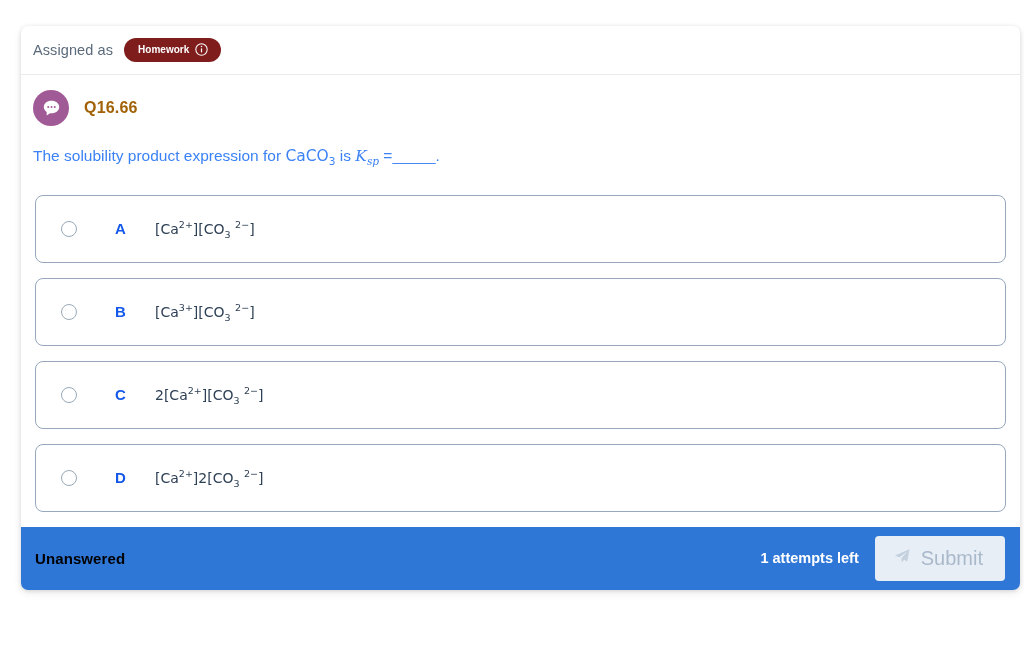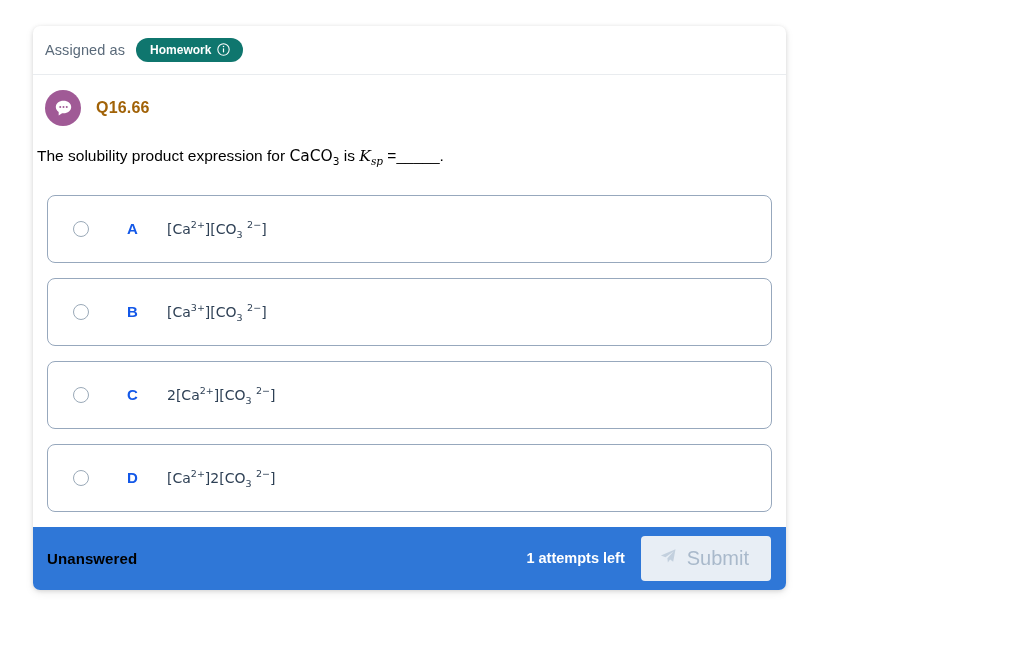--- a/index.html
+++ b/index.html
@@ -20,49 +20,48 @@
     height: 652px;
     background: #ffffff;
     overflow: hidden;
   }
 
   
   .card {
     position: absolute;
     left: 21px;
     top: 26px;
-    width: 753px;
+    width: 999px;
     background: #ffffff;
     border-radius: 7px;
     box-shadow: 0 1px 4px rgba(0,0,0,0.13), 0 3px 10px rgba(0,0,0,0.07);
     overflow: hidden;
-    margin-left: 12px;
   }
 
   
   .assigned-row {
     height: 48px;
     display: flex;
     align-items: center;
     padding: 0 0 0 12px;
     border-bottom: 1px solid #e9ecef;
   }
   .assigned-label {
     font-size: 14.5px;
     color: #5a6a7a;
     letter-spacing: 0.1px;
   }
   .badge {
     display: inline-flex;
     align-items: center;
     gap: 6px;
     margin-left: 11px;
-    background: #0f766e;
+    background: #7f1d1d;
     color: #ffffff;
-    font-size: 12px;
+    font-size: 10px;
     font-weight: bold;
     border-radius: 14px;
     padding: 5px 13px 6px 14px;
     line-height: 1;
     cursor: pointer;
   }
   .badge-info {
     display: inline-block;
     width: 13px;
     height: 13px;
@@ -89,23 +88,23 @@
   .qlabel {
     margin-left: 15px;
     font-size: 16px;
     font-weight: bold;
     color: #a16207;
     letter-spacing: 0.2px;
   }
 
   
   .stem {
-    padding: 19px 0 0 4px;
+    padding: 19px 0 0 12px;
     font-size: 15.5px;
-    color: #000000;
+    color: #3b82f6;
     line-height: 1.4;
     white-space: nowrap;
   }
 
   
   .mi {
     font-family: "DejaVu Serif", "Liberation Serif", serif;
     font-style: italic;
   }
   .mathtxt {

